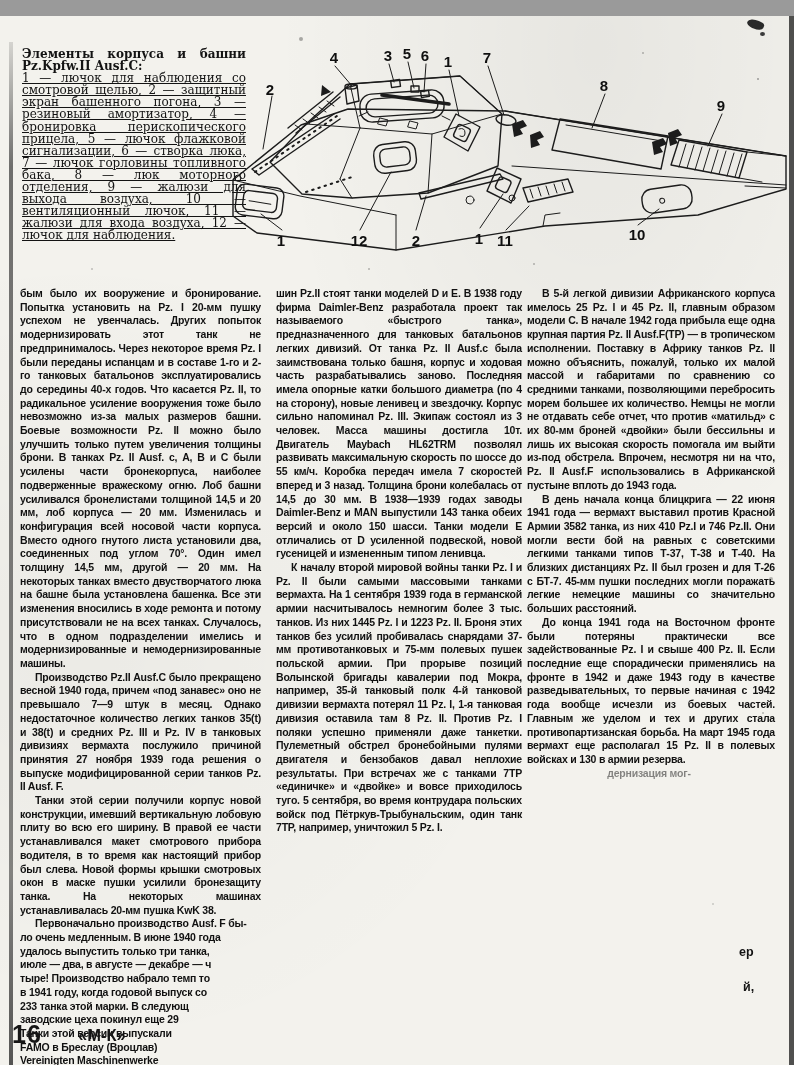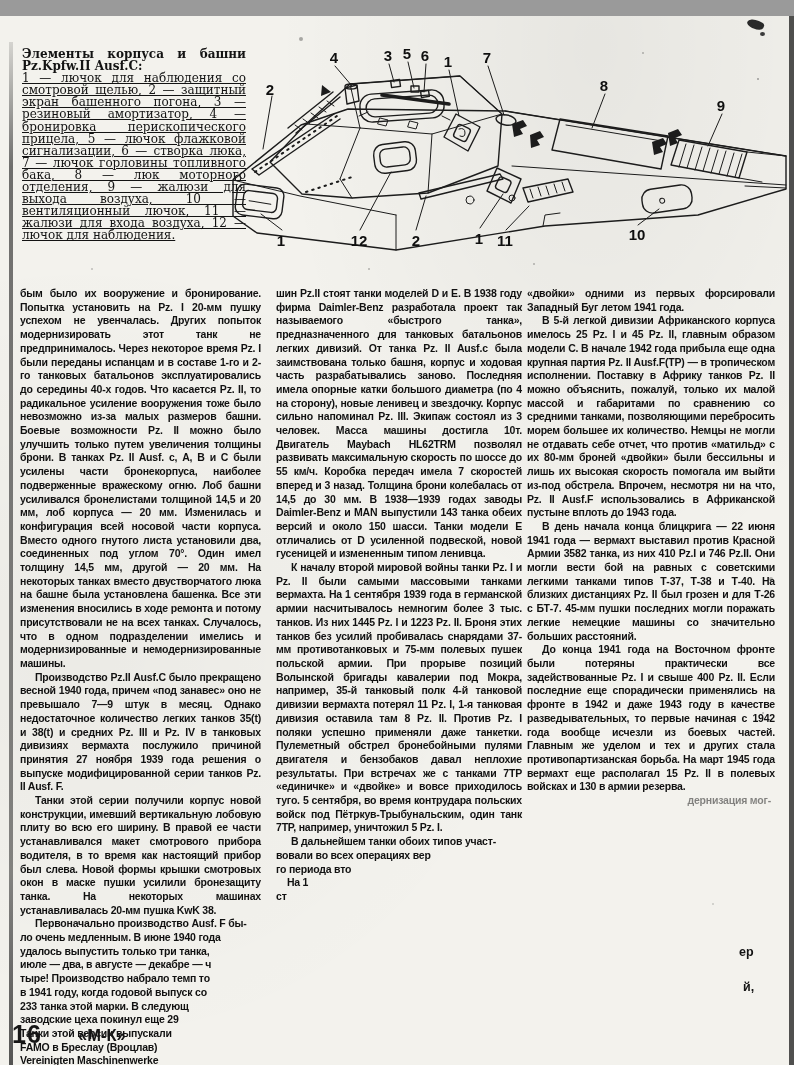--- a/index.html
+++ b/index.html
@@ -37,21 +37,21 @@
   .co{font-family:"Liberation Sans",sans-serif;font-weight:700;font-size:15px;fill:#0f0f0f;text-anchor:middle;}
   
   .col{position:absolute;top:271px;font-size:10.5px;line-height:13.7px;font-weight:700;
     letter-spacing:-0.2px;text-align:justify;color:#111;}
   .col1{left:20px;width:241px;}
   .col2{left:276px;width:246px;}
   .col3{left:527px;width:248px;}
   .col p{margin:0;text-indent:15px;}
   .col p.cont{text-indent:0;}
   .col p.torn{white-space:pre-wrap;text-align:left;}
-  .col p.frag{opacity:.5;text-align:right;text-indent:0;padding-right:4px;}
+  .col p.frag{opacity:.5;text-align:center;text-indent:0;padding-right:4px;}
   
   .page-num{position:absolute;left:12px;top:1004px;font-size:25px;font-weight:700;letter-spacing:1px;}
   .mk{position:absolute;left:78px;top:1010px;font-size:16.5px;font-weight:700;text-align:center;}
   
   .stray{position:absolute;font-weight:700;font-size:12.5px;color:#141414;}
   .s1{left:743px;top:964px;}
   .s2{left:739px;top:929px;}
 </style>
 </head>
 <body>
@@ -190,29 +190,23 @@
 FAMO в Бреслау (Вроцлав)
 Vereinigten Maschinenwerke
 ванной Варшаве, заводам
 Benz.</p>
 
   </section>
 
   <section class="col col2">
     <p class="cont">шин Pz.II стоят танки моделей D и E. В 1938 году фирма Daimler-Benz разработала проект так называемого «быстрого танка», предназначенного для танковых батальонов легких дивизий. От танка Pz. II Ausf.c была заимствована только башня, корпус и ходовая часть разрабатывались заново. Последняя имела опорные катки большого диаметра (по 4 на сторону), новые ленивец и звездочку. Корпус сильно напоминал Pz. III. Экипаж состоял из 3 человек. Масса машины достигла 10т. Двигатель Maybach HL62TRM позволял развивать максимальную скорость по шоссе до 55 км/ч. Коробка передач имела 7 скоростей вперед и 3 назад. Толщина брони колебалась от 14,5 до 30 мм. В 1938—1939 годах заводы Daimler-Benz и MAN выпустили 143 танка обеих версий и около 150 шасси. Танки модели Е отличались от D усиленной подвеской, новой гусеницей и измененным типом ленивца.</p>
     <p>К началу второй мировой войны танки Pz. I и Pz. II были самыми массовыми танками вермахта. На 1 сентября 1939 года в германской армии насчитывалось немногим более 3 тыс. танков. Из них 1445 Pz. I и 1223 Pz. II. Броня этих танков без усилий пробивалась снарядами 37-мм противотанковых и 75-мм полевых пушек польской армии. При прорыве позиций Волынской бригады кавалерии под Мокра, например, 35-й танковый полк 4-й танковой дивизии вермахта потерял 11 Pz. I, 1-я танковая дивизия оставила там 8 Pz. II. Против Pz. I поляки успешно применяли даже танкетки. Пулеметный обстрел бронебойными пулями двигателя и бензобаков давал неплохие результаты. При встречах же с танками 7ТР «единичке» и «двойке» и вовсе приходилось туго. 5 сентября, во время контрудара польских войск под Пётркув-Трыбунальским, один танк 7ТР, например, уничтожил 5 Pz. I.</p>
-    <p class="torn">В дальнейшем танки обоих типов участ-
-вовали во всех операциях вер
-го периода вто
-    На 1
-ст</p>
   </section>
 
   <section class="col col3">
-    <p class="cont">«двойки» одними из первых форсировали Западный Буг летом 1941 года.</p>
     <p>В 5-й легкой дивизии Африканского корпуса имелось 25 Pz. I и 45 Pz. II, главным образом модели С. В начале 1942 года прибыла еще одна крупная партия Pz. II Ausf.F(TP) — в тропическом исполнении. Поставку в Африку танков Pz. II можно объяснить, пожалуй, только их малой массой и габаритами по сравнению со средними танками, позволяющими перебросить морем большее их количество. Немцы не могли не отдавать себе отчет, что против «матильд» с их 80-мм броней «двойки» были бессильны и лишь их высокая скорость помогала им выйти из-под обстрела. Впрочем, несмотря ни на что, Pz. II Ausf.F использовались в Африканской пустыне вплоть до 1943 года.</p>
     <p>В день начала конца блицкрига — 22 июня 1941 года — вермахт выставил против Красной Армии 3582 танка, из них 410 Pz.I и 746 Pz.II. Они могли вести бой на равных с советскими легкими танками типов Т-37, Т-38 и Т-40. На близких дистанциях Pz. II был грозен и для Т-26 с БТ-7. 45-мм пушки последних могли поражать легкие немецкие машины со значительно больших расстояний.</p>
     <p>До конца 1941 года на Восточном фронте были потеряны практически все задействованные Pz. I и свыше 400 Pz. II. Если последние еще спорадически применялись на фронте в 1942 и даже 1943 году в качестве разведывательных, то первые начиная с 1942 года вообще исчезли из боевых частей. Главным же уделом и тех и других стала противопартизанская борьба. На март 1945 года вермахт еще располагал 15 Pz. II в полевых войсках и 130 в армии резерва.</p>
     <p class="frag">дернизация мог-</p>
   </section>
 
   <div class="page-num">16</div>
   <div class="mk">«М-К»</div>
 
   <div class="stray s1">й,</div>

